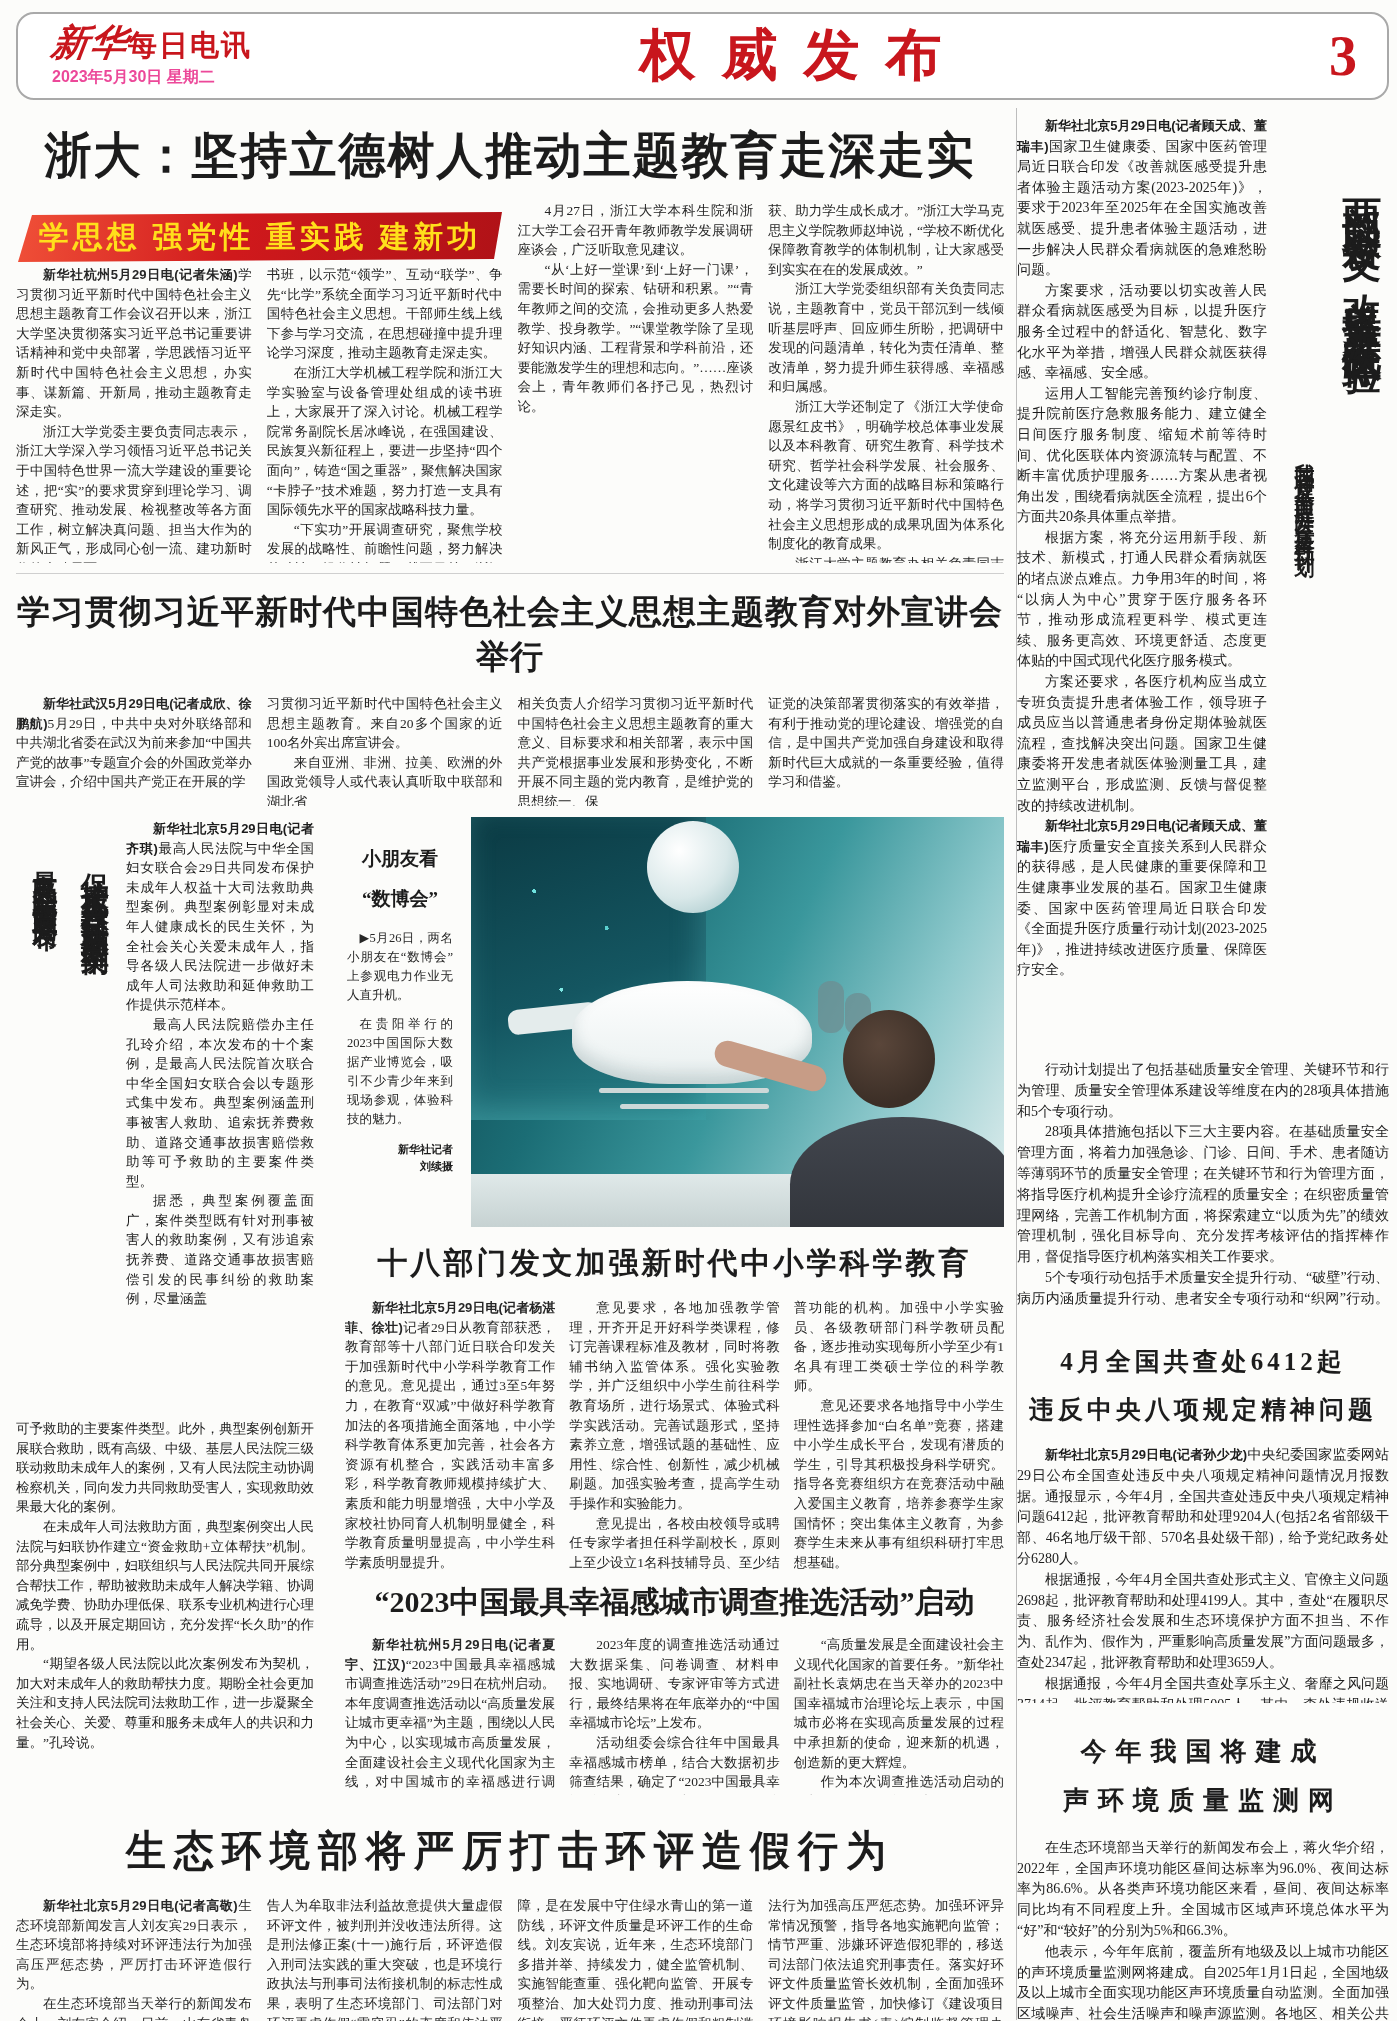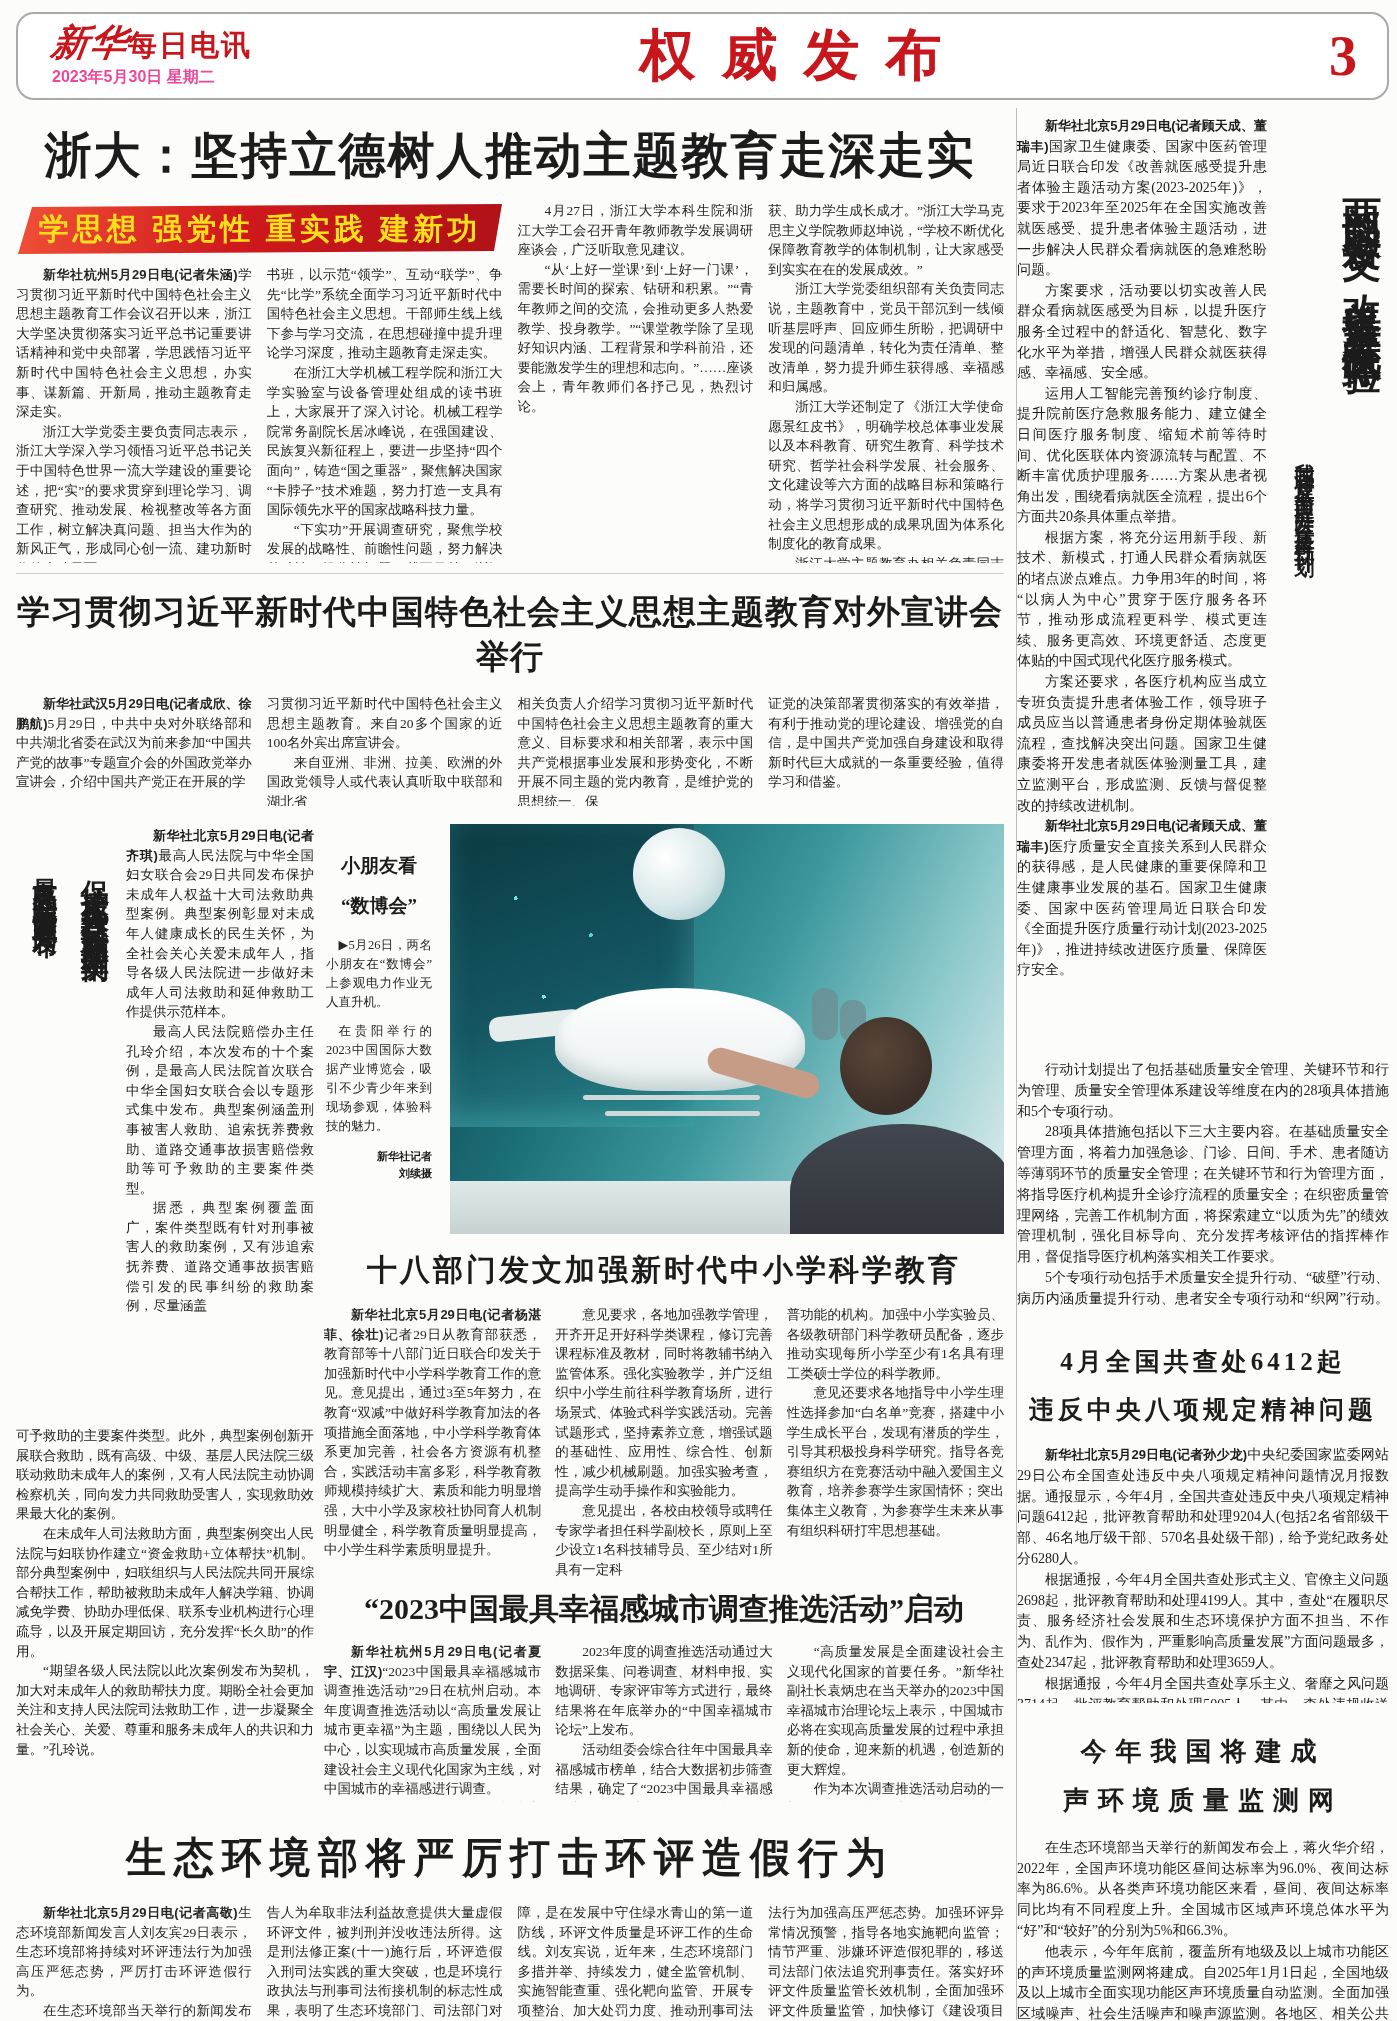--- a/index.html
+++ b/index.html
@@ -26,35 +26,35 @@
   .col-row { display:flex; gap:15px; }
   .ncol { flex:1; font-size:13.5px; line-height:19.6px; text-align:justify; overflow:hidden; color:#262626; }
   .p { text-indent:2em; }
   .cont { text-indent:0; }
   .ncol p, .body-txt p { margin:0; }
   b { font-family:"Liberation Sans",sans-serif; font-size:13px; }
 
   
   .art-zheda { position:relative; padding-top:16px; }
   .zheda-headline { text-align:center; font-size:47px; font-weight:900; letter-spacing:2px; transform:scaleY(1.04); }
-  .slogan-banner { position:absolute; left:2px; top:96px; width:484px; height:50px;
+  .slogan-banner { position:absolute; left:2px; top:104px; width:484px; height:50px;
                    background:linear-gradient(100deg,#f05038 0%,var(--banner-red) 45%,#b01217 100%);
                    clip-path:polygon(14px 6%, 100% 0, calc(100% - 8px) 94%, 0 100%);
                    color:var(--banner-yellow); font-size:30px; font-weight:900; letter-spacing:4px;
                    line-height:50px; text-align:center; }
   .art-zheda .col-row { margin-top:14px; height:362px; }
   .pt-banner { padding-top:64px; }
 
   
   .art-xuanjiang { margin-top:10px; border-top:1px solid #cfcfcf; padding-top:16px; }
   .xj-headline { text-align:center; font-size:33px; font-weight:900; letter-spacing:1px; }
   .art-xuanjiang .col-row { margin-top:14px; height:112px; }
 
   
-  .mid-flex { display:flex; margin-top:18px; height:978px; }
+  .mid-flex { display:flex; margin-top:11px; height:978px;gap:21px; }
   .court { width:298px; display:flex; flex-direction:column; }
   .court-top { display:flex; height:596px; overflow:hidden; }
   .court-heads { width:110px; display:flex; justify-content:center; padding-top:34px; }
   .vwrap { writing-mode:vertical-rl; height:550px; }
   .court-headline-main { font-size:28px; font-weight:900; letter-spacing:5px; margin-left:14px; }
   .court-headline-sub  { font-size:25px; font-weight:900; letter-spacing:4px; }
   .court-body { flex:1; font-size:13.5px; line-height:19.6px; text-align:justify; overflow:hidden; padding-top:2px; }
   .court-wide { flex:1; font-size:13.5px; line-height:19.6px; text-align:justify; overflow:hidden; margin-top:6px; }
 
   .right-of-court { flex:1; display:flex; flex-direction:column; padding-left:10px; }

